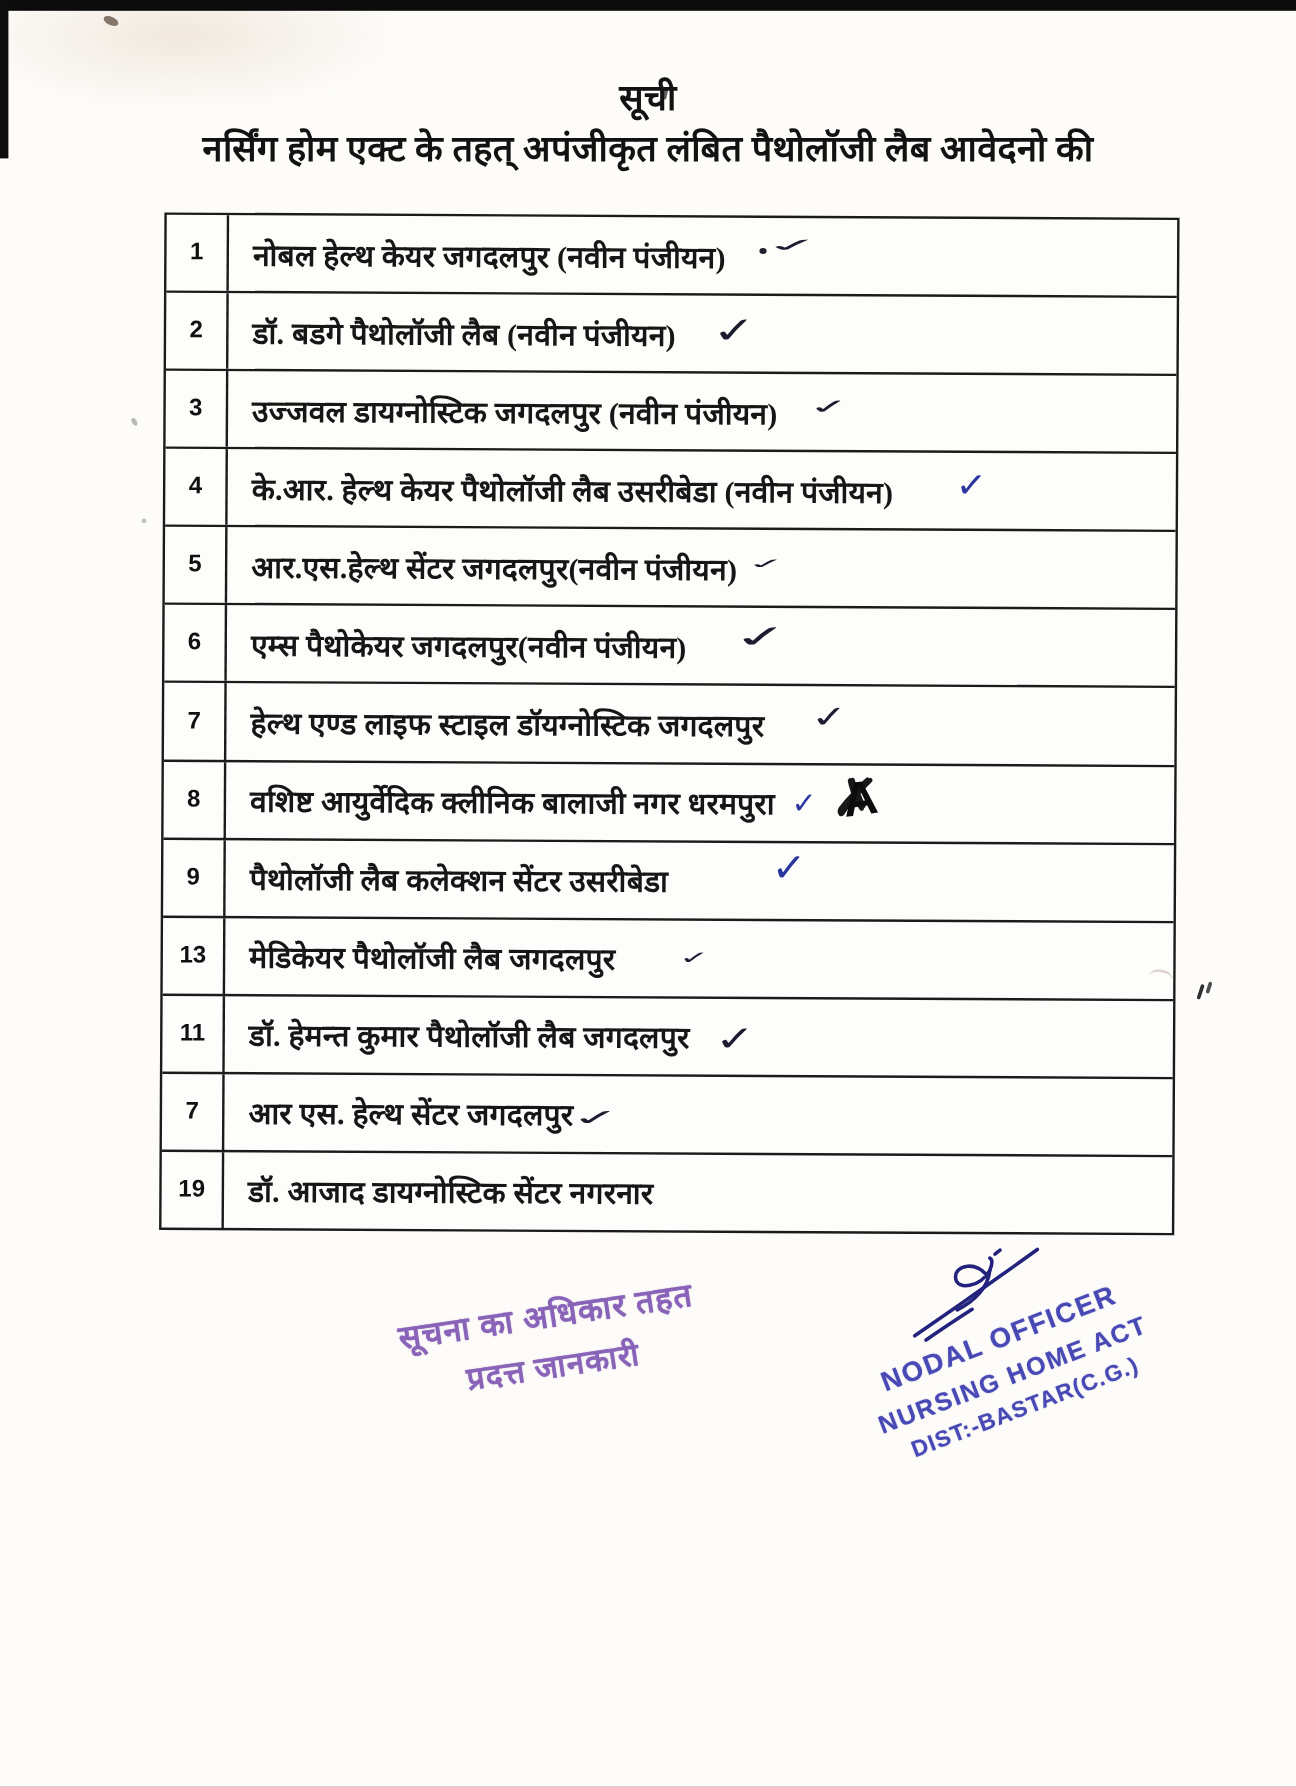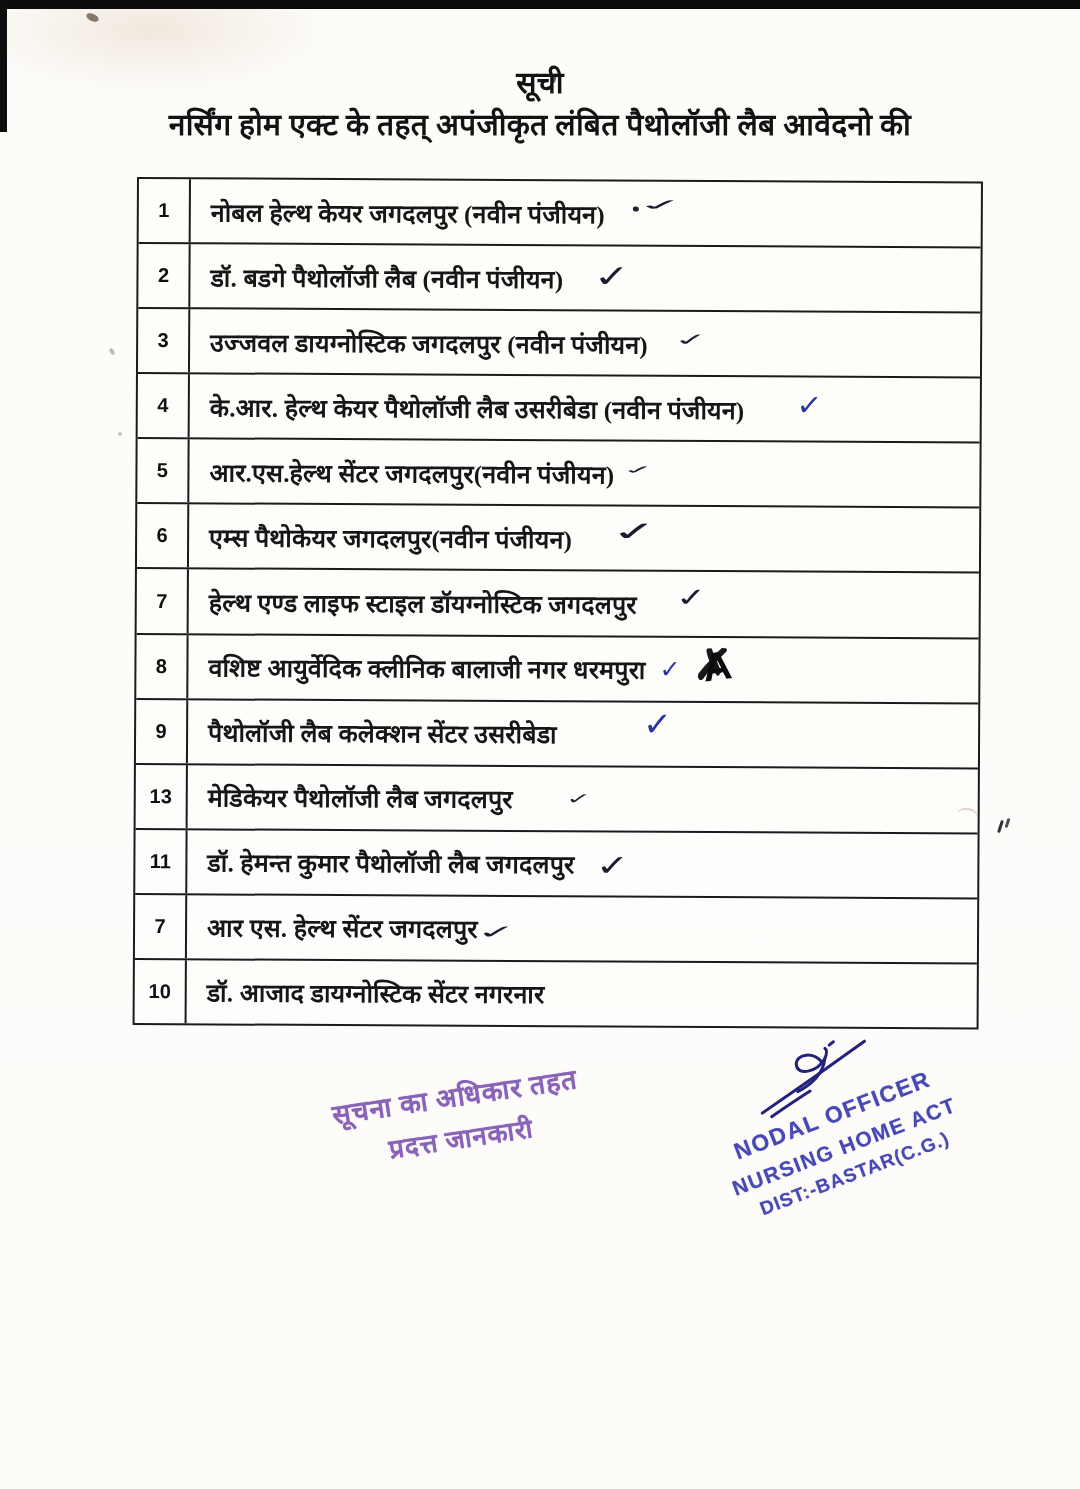--- a/index.html
+++ b/index.html
@@ -200,21 +200,21 @@
         </div>
     </div>
     <div class="row">
       <div class="num">7</div>
       <div class="name">
           <span>आर एस. हेल्थ सेंटर जगदलपुर</span>
           <span class="chk c11" data-ink="dark">✓</span>
         </div>
     </div>
     <div class="row">
-      <div class="num">10</div>
+      <div class="num">19</div>
       <div class="name">
           <span>डॉ. आजाद डायग्नोस्टिक सेंटर नगरनार</span>
         </div>
     </div>
   </div>
 
   <div class="rti-stamp">
     <div class="l1">सूचना का अधिकार तहत</div>
     <div class="l2">प्रदत्त जानकारी</div>
   </div>

